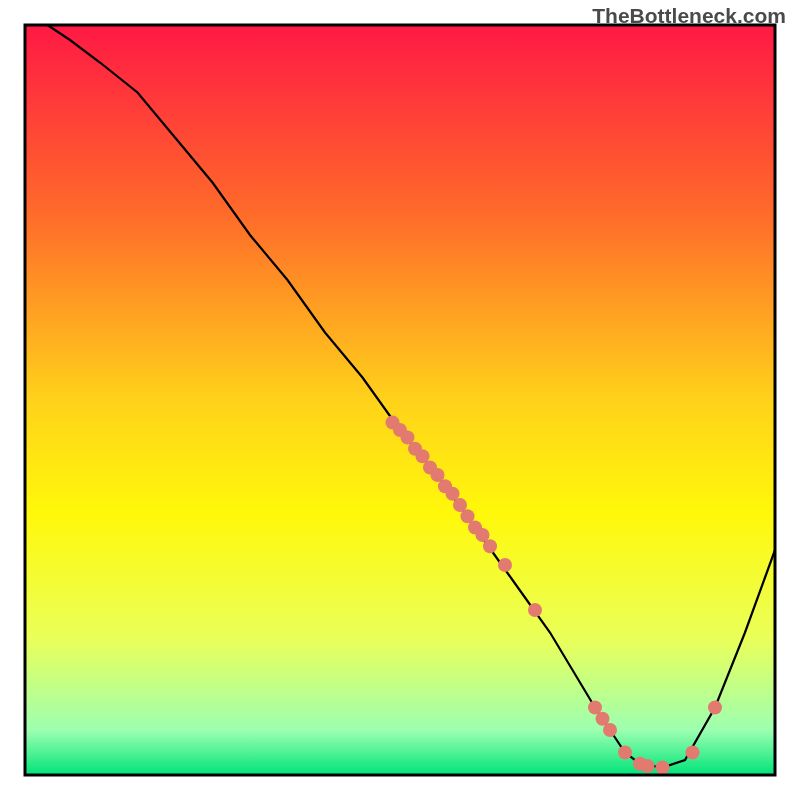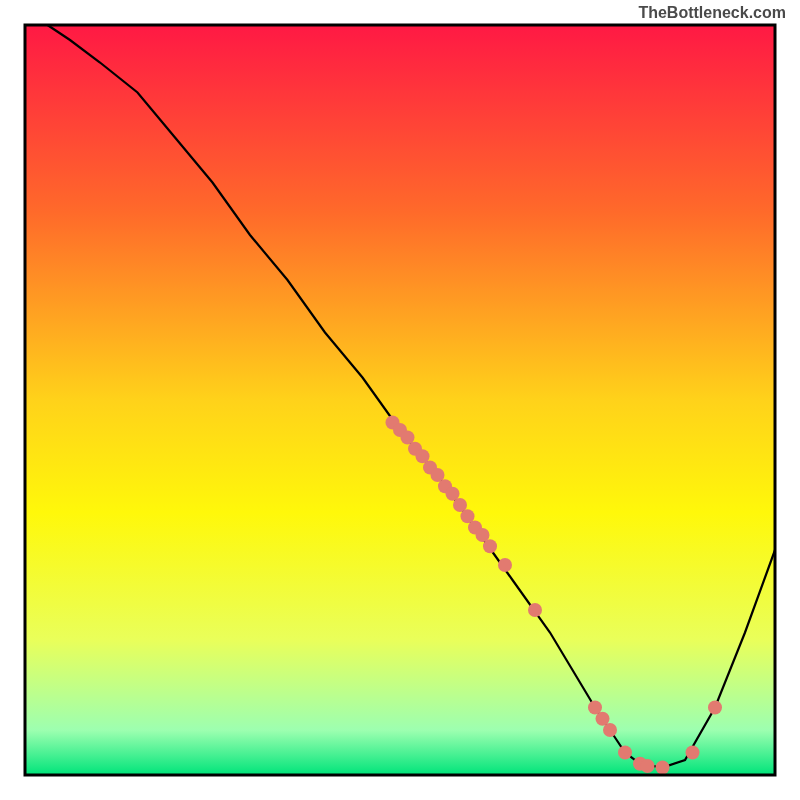--- a/index.html
+++ b/index.html
@@ -15,21 +15,21 @@
   .chart-container {
     position: relative;
     width: 800px;
     height: 800px;
   }
   .watermark {
     position: absolute;
     top: 4px;
     right: 14px;
     font-family: Arial, Helvetica, sans-serif;
-    font-size: 16px;
+    font-size: 21px;
     font-weight: bold;
     color: #4a4a4a;
     z-index: 10;
   }
   svg.plot {
     display: block;
   }
 </style>
 </head>
 <body>

